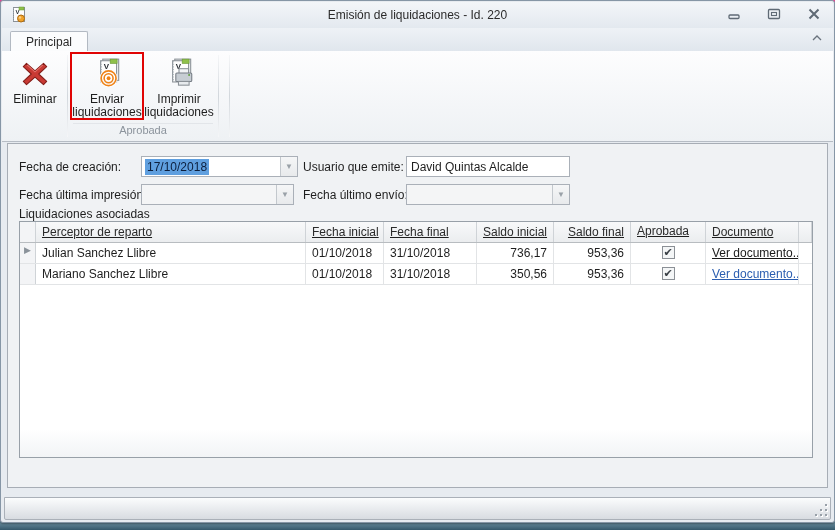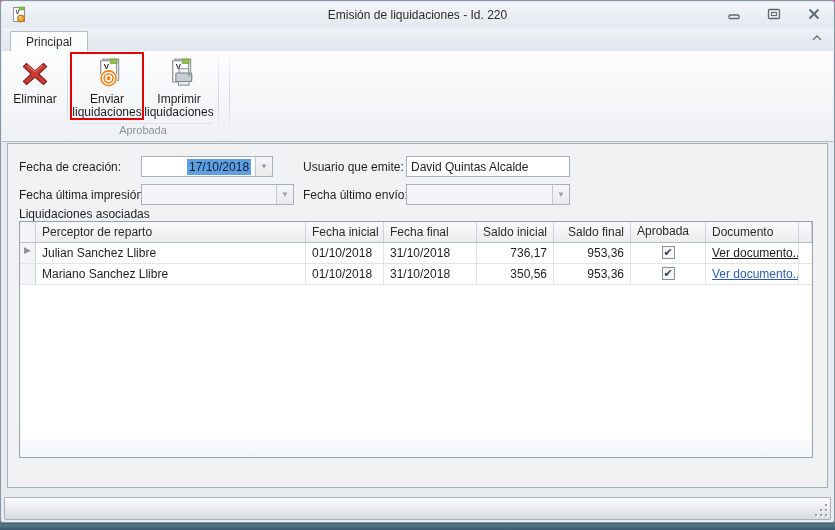--- a/index.html
+++ b/index.html
@@ -55,21 +55,21 @@
   .combo.disabled { background:#f4f5f6; }
   .combo .cval { flex:1; display:flex; align-items:center; padding-left:3px; }
   .combo .sel { background:#5f9fdf; color:#0c1f3d; padding:1px 2px; }
   .combo .drop { width:17px; border-left:1px solid #c3c8cd; background:linear-gradient(#f5f6f7,#e8eaec);
     display:flex; align-items:center; justify-content:center; color:#9aa1a8; font-size:8px; }
 
   
   .grid { position:absolute; left:11px; top:77px; width:794px; height:237px;
     background:linear-gradient(#ffffff 88%, #f2f4f6); border:1px solid #98a0a8; overflow:hidden; }
   .grow { display:flex; height:21px; }
-  .ghead { background:linear-gradient(#f8f9fa,#ebedef); border-bottom:1px solid #b8bcc0; }
+  .ghead { background:linear-gradient(#f8f9fa,#ebedef); border-bottom:1px solid #b8bcc0;text-decoration:underline; }
   .gc { border-right:1px solid #e2e4e6; padding:3px 6px 0; white-space:nowrap; overflow:hidden; }
   .ghead .gc { border-right:1px solid #cfd3d7; color:#2b2b2b; }
   .body-row { border-bottom:1px solid #e2e4e6; background:#fff; }
   .c-ind { width:16px; padding:2px 0 0; text-align:center; background:#f3f4f6;
     border-right:1px solid #cfd3d7; color:#8a929a; font-size:9px; }
   .c-per { width:270px; }
   .c-fi { width:78px; }
   .c-ff { width:93px; }
   .c-si { width:77px; text-align:right; }
   .c-sf { width:77px; text-align:right; }
@@ -202,21 +202,21 @@
 
       <div class="rgroup">
         <div class="gfooter empty"></div>
       </div>
       <div class="rsep"></div>
     </div>
 
     <div class="panel">
 
       <span class="flabel" style="left:11px; top:16px;">Fecha de creación:</span>
-      <div class="combo" style="left:133px; top:12px; width:132px;padding-left:42px;">
+      <div class="combo" style="left:133px; top:12px; width:157px;">
         <span class="cval">
             <span class="sel">17/10/2018</span>
           </span>
         <span class="drop">▼</span>
       </div>
 
       <span class="flabel" style="left:295px; top:16px;">Usuario que emite:</span>
       <div class="tbox" style="left:398px; top:12px; width:164px;">
         <span>David Quintas Alcalde</span>
       </div>

